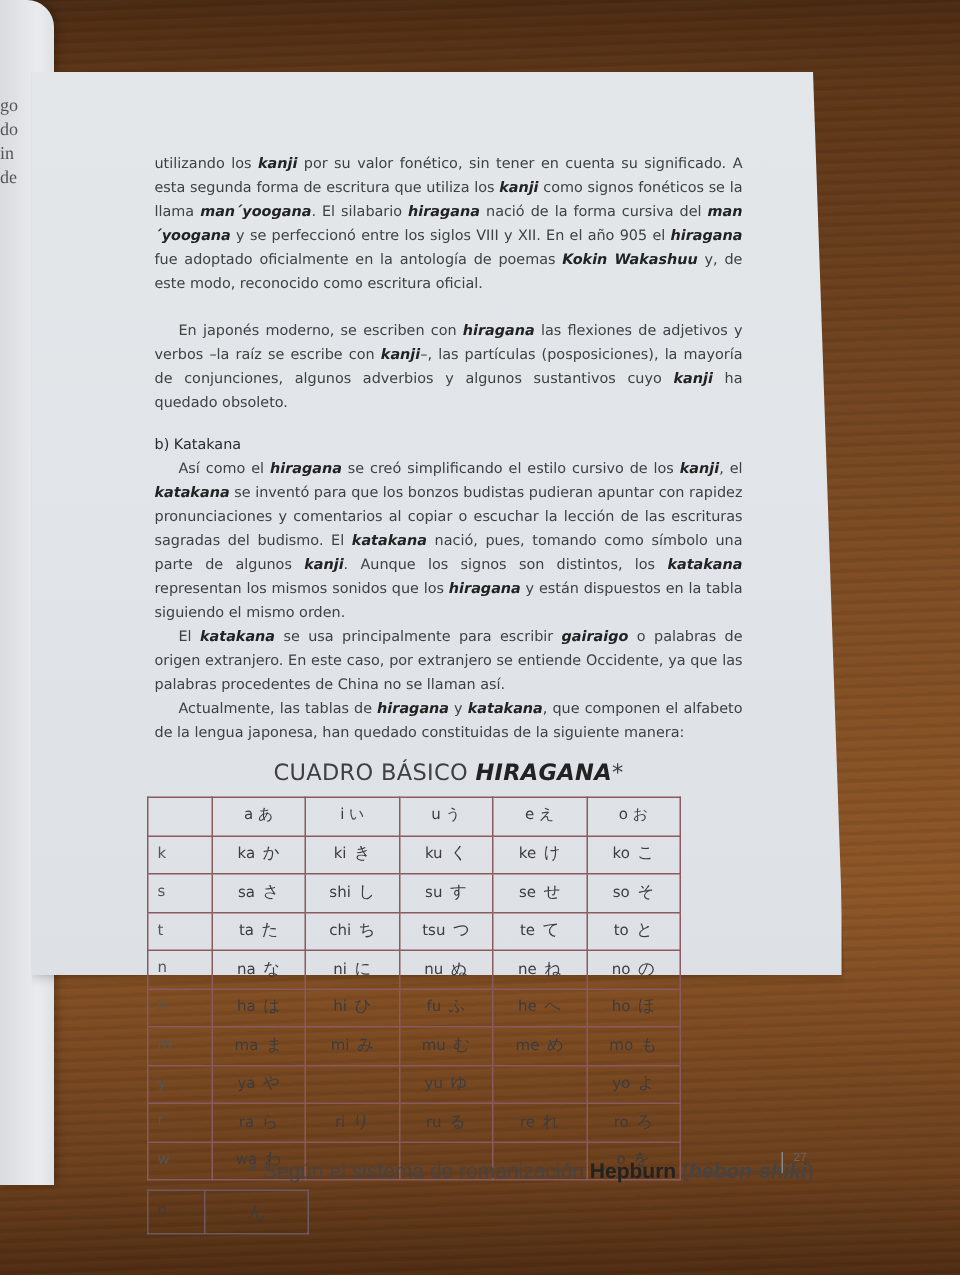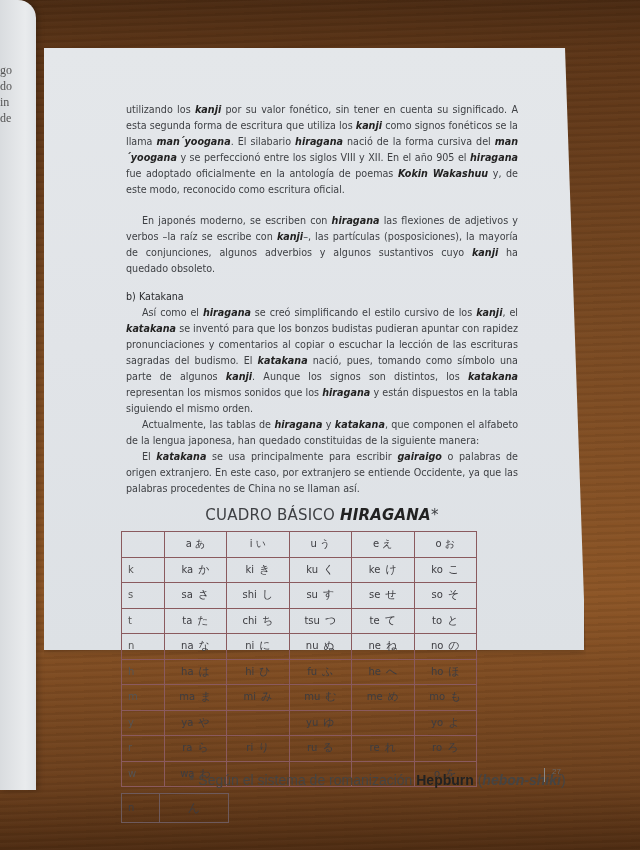--- a/index.html
+++ b/index.html
@@ -16,21 +16,21 @@
       position: absolute; left: 0; top: 0; width: 36px; height: 790px;
       background: linear-gradient(90deg, #d9dcdf 0%, #e9ebed 70%, #dfe2e5 100%);
       border-radius: 0 18px 0 0;
       box-shadow: 2px 0 6px rgba(0,0,0,0.25);
     }
     .left-page .frag {
       position: absolute; left: 0; font-family: "Liberation Serif", serif;
       font-size: 12px; color: #555; line-height: 16px;
     }
     .page {
-      position: absolute; left: 44px; top: 48px; width: 540px; height: 602px;
+      position: absolute; left: 21px; top: 48px; width: 540px; height: 602px;
       background: linear-gradient(180deg, #e4e7ea 0%, #e1e4e8 50%, #dde1e5 100%);
       clip-path: polygon(0 0, 521px 0, 548px 785px, 0 785px);
       box-shadow: 0 0 8px rgba(0,0,0,0.3);
     }
     .content {
       position: absolute; left: 82px; top: 54px; width: 392px;
       font-family: "DejaVu Sans", sans-serif; font-size: 9.6px; line-height: 16px;
       color: #3e4044; text-align: justify;
     }
     .content p { margin: 0; }
@@ -81,22 +81,22 @@
   <span class="frag" style="top:110px">de</span>
 </div>
 
 <div class="page">
   <div class="content">
     <p><span>utilizando los </span><b class="k">kanji</b><span> por su valor fonético, sin tener en cuenta su significado. A esta segunda forma de escritura que utiliza los </span><b class="k">kanji</b><span> como signos fonéticos se la llama </span><b class="k">man´yoogana</b><span>. El silabario </span><b class="k">hiragana</b><span> nació de la forma cursiva del </span><b class="k">man´yoogana</b><span> y se perfeccionó entre los siglos VIII y XII. En el año 905 el </span><b class="k">hiragana</b><span> fue adoptado oficialmente en la antología de poemas </span><b class="k">Kokin Wakashuu</b><span> y, de este modo, reconocido como escritura oficial.</span></p>
     <div class="gap"></div>
     <p class="indent"><span>En japonés moderno, se escriben con </span><b class="k">hiragana</b><span> las flexiones de adjetivos y verbos –la raíz se escribe con </span><b class="k">kanji</b><span>–, las partículas (posposiciones), la mayoría de conjunciones, algunos adverbios y algunos sustantivos cuyo </span><b class="k">kanji</b><span> ha quedado obsoleto.</span></p>
     <p class="heading">b) Katakana</p>
     <p class="indent"><span>Así como el </span><b class="k">hiragana</b><span> se creó simplificando el estilo cursivo de los </span><b class="k">kanji</b><span>, el </span><b class="k">katakana</b><span> se inventó para que los bonzos budistas pudieran apuntar con rapidez pronunciaciones y comentarios al copiar o escuchar la lección de las escrituras sagradas del budismo. El </span><b class="k">katakana</b><span> nació, pues, tomando como símbolo una parte de algunos </span><b class="k">kanji</b><span>. Aunque los signos son distintos, los </span><b class="k">katakana</b><span> representan los mismos sonidos que los </span><b class="k">hiragana</b><span> y están dispuestos en la tabla siguiendo el mismo orden.</span></p>
+    <p class="indent"><span>El </span><b class="k">katakana</b><span> se usa principalmente para escribir </span><b class="k">gairaigo</b><span> o palabras de origen extranjero. En este caso, por extranjero se entiende Occidente, ya que las palabras procedentes de China no se llaman así.</span></p>
     <p class="indent"><span>Actualmente, las tablas de </span><b class="k">hiragana</b><span> y </span><b class="k">katakana</b><span>, que componen el alfabeto de la lengua japonesa, han quedado constituidas de la siguiente manera:</span></p>
-    <p class="indent"><span>El </span><b class="k">katakana</b><span> se usa principalmente para escribir </span><b class="k">gairaigo</b><span> o palabras de origen extranjero. En este caso, por extranjero se entiende Occidente, ya que las palabras procedentes de China no se llaman así.</span></p>
 
     <div class="caption">
       <span>CUADRO BÁSICO </span><span class="bi">HIRAGANA</span><span>*</span>
     </div>
 
     <table class="kana">
       <tbody id="kana-body">
           <tr>
             <td class="cons"></td>
             <td class="cell">a あ</td>

